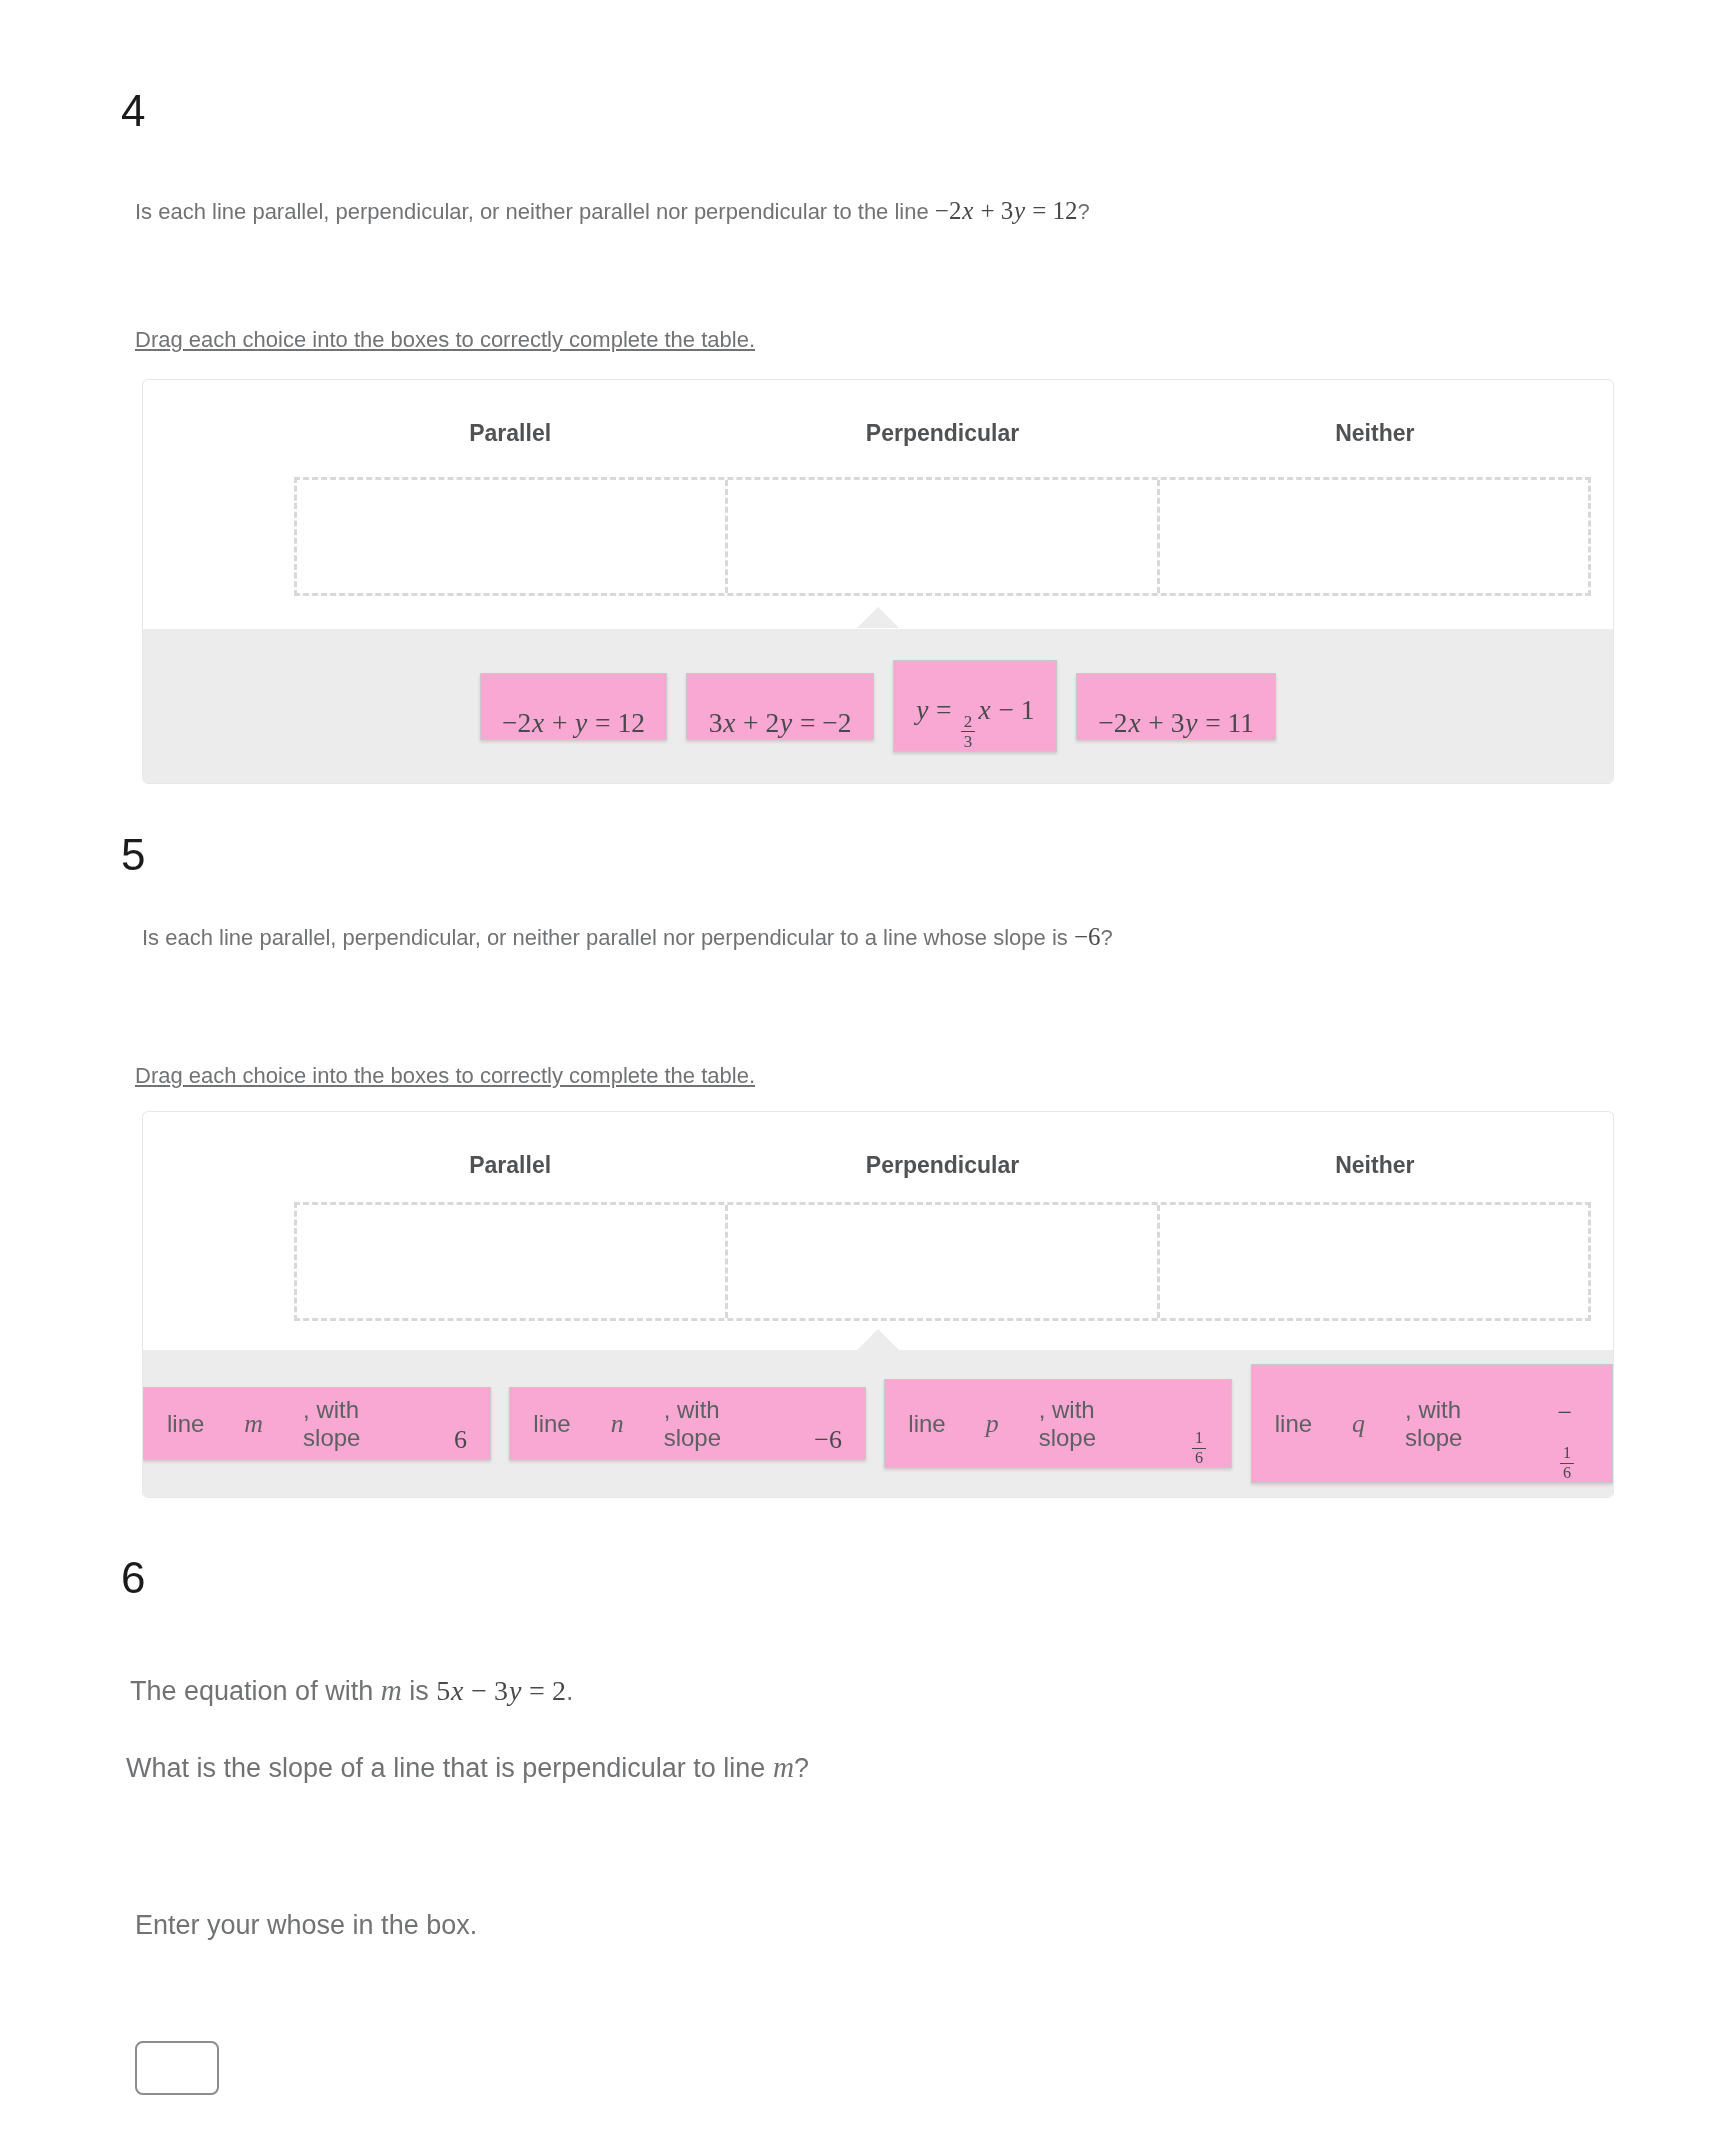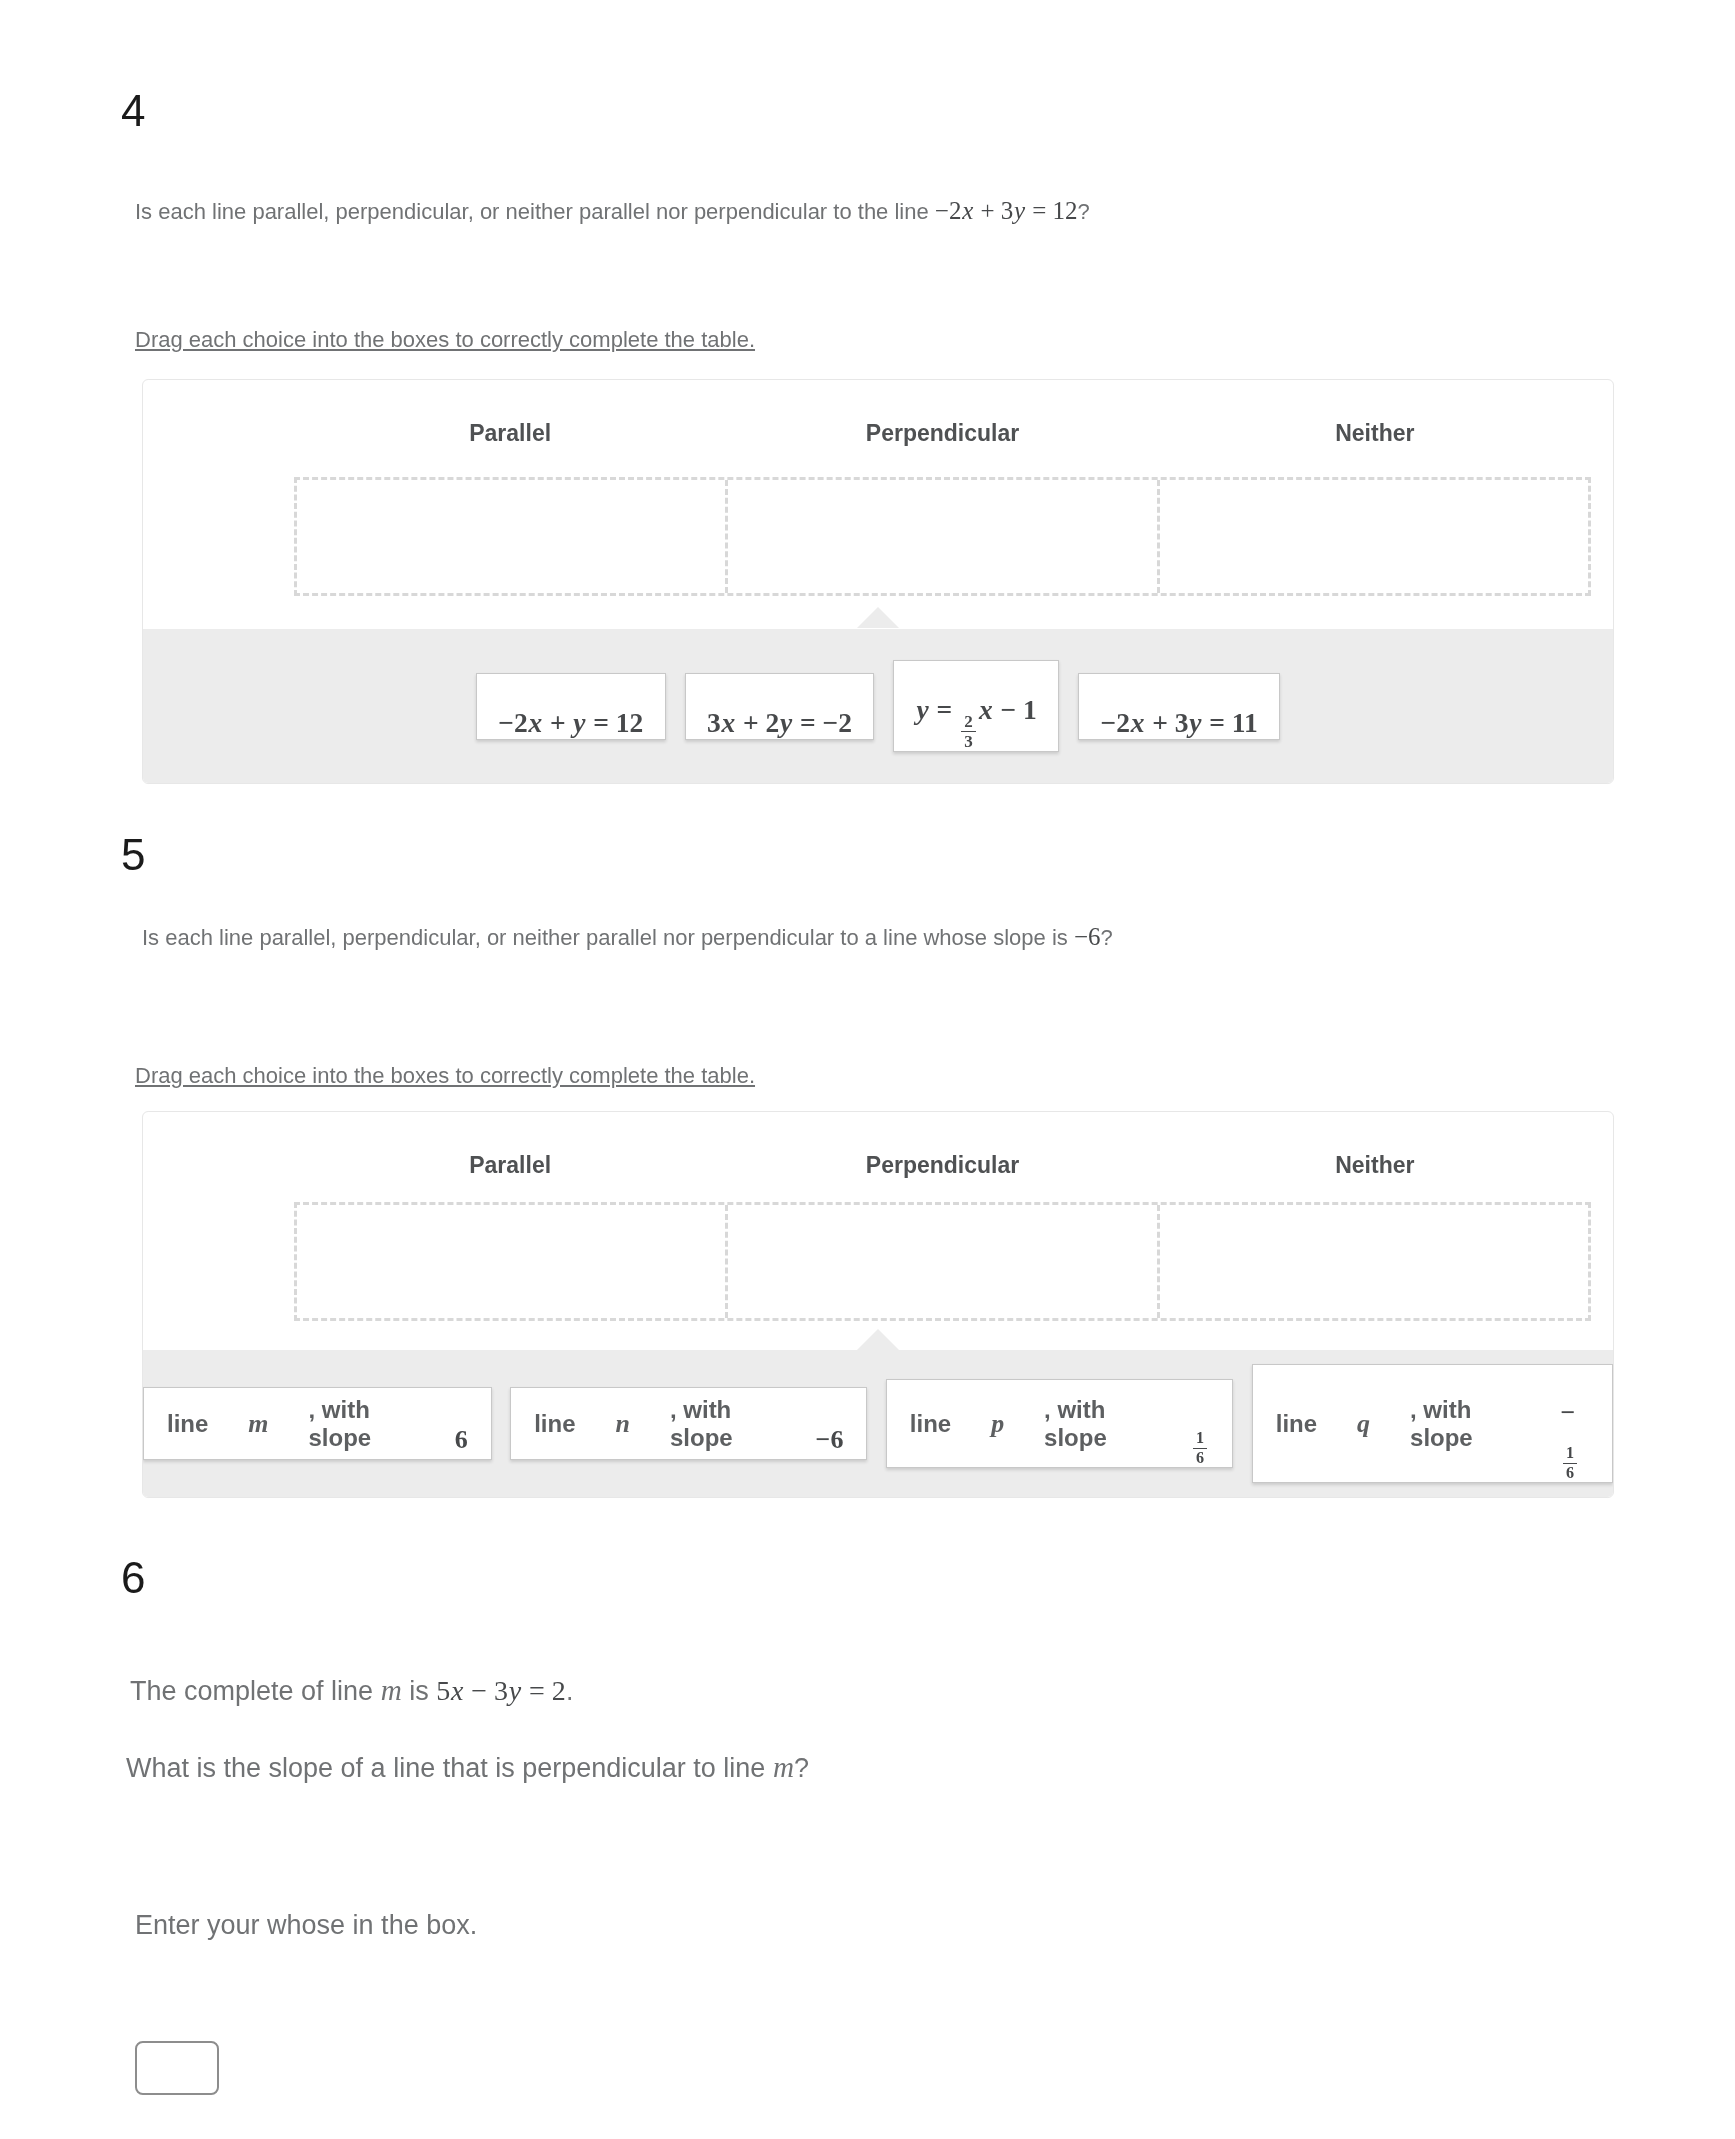--- a/index.html
+++ b/index.html
@@ -33,24 +33,24 @@
   .dropzone{position:absolute;left:151px;width:1297px;display:flex;
             border:3.1px dashed var(--dashed-border);box-sizing:border-box;}
   .dropcell{flex:1;}
   .dropcell.mid{border-left:3.1px dashed var(--dashed-border);
                 border-right:3.1px dashed var(--dashed-border);}
   .tray{position:absolute;left:0;right:0;bottom:0;background:var(--tray-bg);
         display:flex;align-items:center;justify-content:center;}
   .notch{position:absolute;width:0;height:0;
          border-left:21.4px solid transparent;border-right:21.4px solid transparent;
          border-bottom:21.4px solid var(--tray-bg);}
-  .chip{background:#ffffff;border:1.5px solid var(--chip-border);
+  .chip{background:#f9a8d4;border:1.5px solid var(--chip-border);
         box-shadow:0 1.5px 3.1px rgba(0,0,0,.14);
         display:inline-flex;align-items:center;justify-content:flex-end;
-        box-sizing:border-box;font-weight:bold;}
+        box-sizing:border-box;}
   .mathchip{min-height:67px;padding:0 21.4px;}
   .mathchip .math{font-size:27.5px;}
   .textchip{min-height:73px;padding:0 23px;font-size:24px;color:#5d5f61;gap:40px;}
   .textchip .math{font-size:26px;}
   .tray4{gap:19px;}
   .tray5{gap:18.4px;}
   #answer-input{position:absolute;left:135px;top:2041px;width:84px;height:54px;
         box-sizing:border-box;border:2.3px solid var(--input-border);
         border-radius:7.7px;background:#fff;font-size:26px;color:#3c3c3c;
         text-align:center;font-family:"Liberation Serif",serif;outline:none;}
@@ -149,21 +149,21 @@
                 <span class="fden">6</span>
               </span></span>
           </div>
       </div>
     </div>
   </section>
 
   <section>
     <div class="abs qnum" style="left:121px;top:1556px">6</div>
 
-    <p class="abs bigtext" style="left:130px;top:1674px"><span>The complete of line </span><span class="mvar">m</span><span> is </span><span class="math">5<i>x</i> − 3<i>y</i> = 2</span><span>.</span></p>
+    <p class="abs bigtext" style="left:130px;top:1674px"><span>The equation of with </span><span class="mvar">m</span><span> is </span><span class="math">5<i>x</i> − 3<i>y</i> = 2</span><span>.</span></p>
 
     <p class="abs bigtext" style="left:126px;top:1751px"><span>What is the slope of a line that is perpendicular to line </span><span class="mvar">m</span><span>?</span></p>
 
     <p class="abs bigtext" style="left:135px;top:1910px">Enter your whose in the box.</p>
 
     <input id="answer-input" type="text" value="" style="">
   </section>
 
 </div>
 

